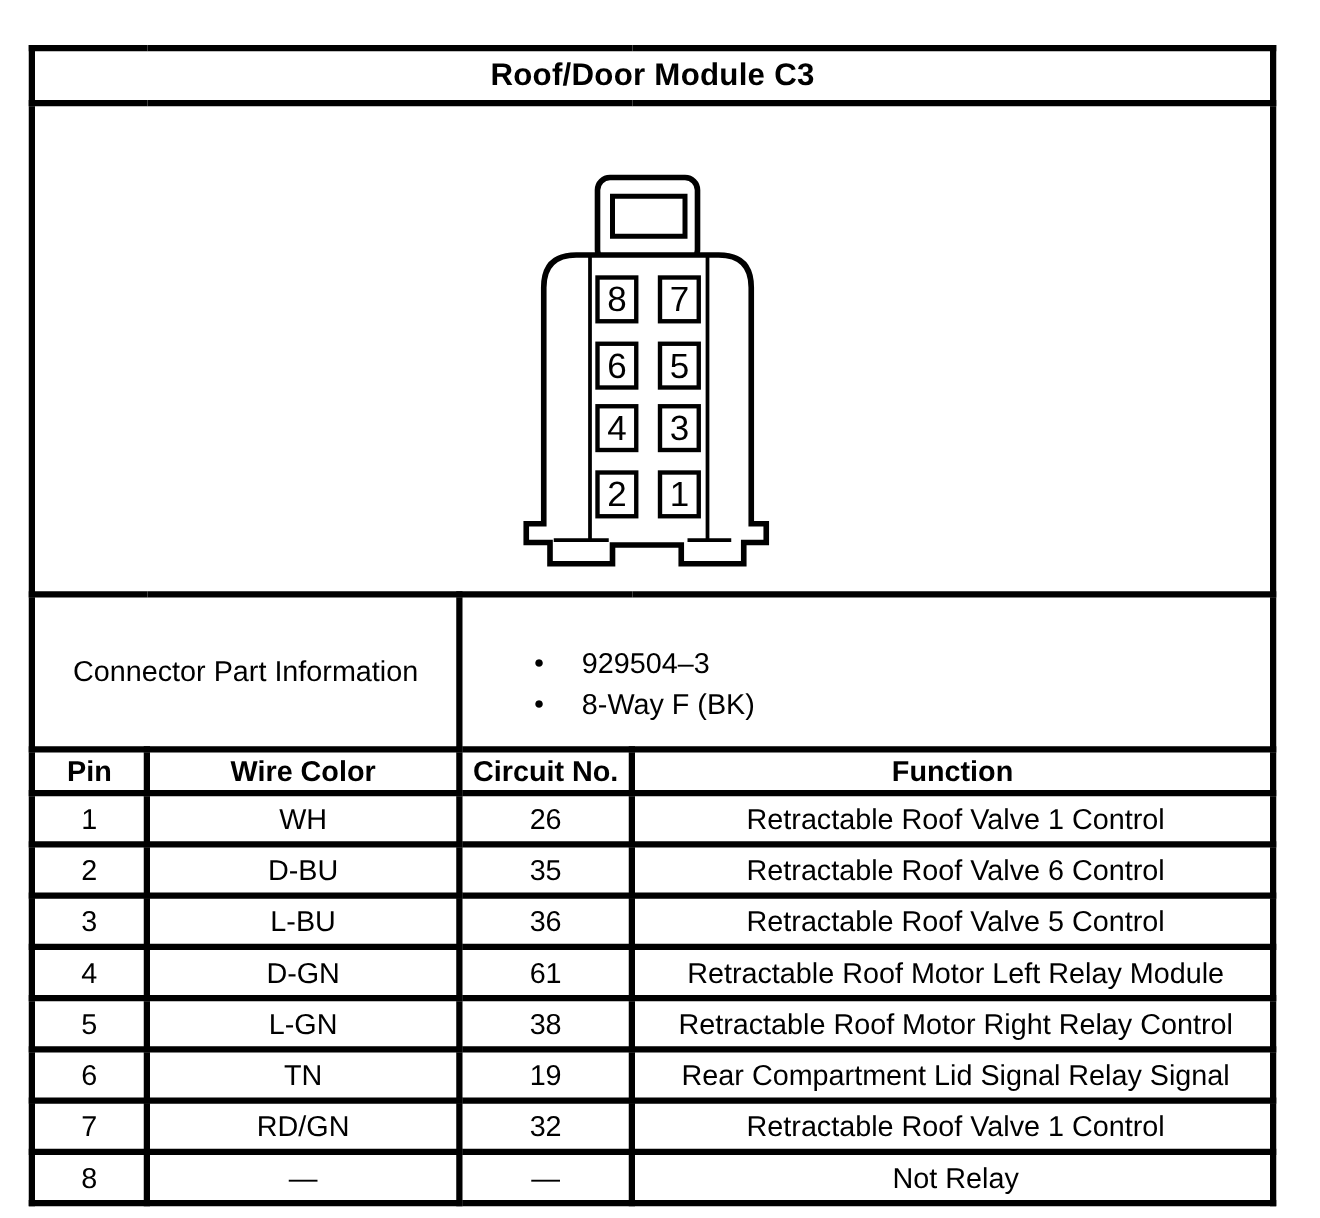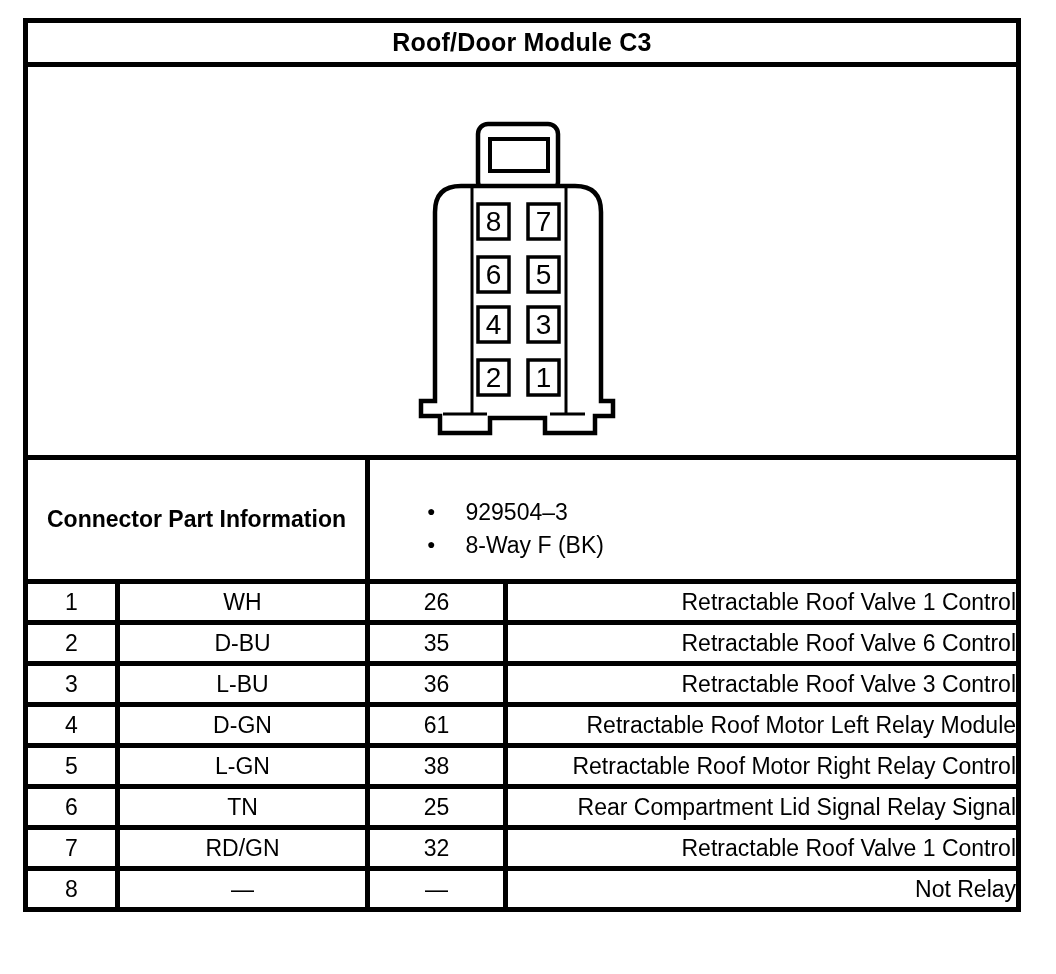--- a/index.html
+++ b/index.html
@@ -5,21 +5,21 @@
   * { margin: 0; padding: 0; box-sizing: border-box; }
   html, body { background: #ffffff; }
   body {
     width: 1056px; height: 974px;
     position: relative;
     font-family: "Liberation Sans", sans-serif;
     color: #000000;
   }
   table.sheet {
     position: absolute;
-    left: 23px; top: 18px;
+    left: 23px; top: 36px;
     width: 993px;
     border-collapse: collapse;
     table-layout: fixed;
     background: #ffffff;
   }
   table.sheet th, table.sheet td {
     border: 5px solid #000000;
     vertical-align: middle;
     overflow: hidden;
   }
@@ -29,21 +29,21 @@
     font-size: 25px;
     font-weight: bold;
     letter-spacing: 0.2px;
   }
   .diagram-cell { height: 393px; padding: 0; }
   .diagram-cell svg { display: block; }
   .partinfo-label-cell {
     height: 124px;
     text-align: center;
     font-size: 23px;
-    font-weight: bold;
+    font-weight: normal;
     padding: 0 8px;
   }
   .partinfo-items-cell { vertical-align: top; padding-top: 18px; }
   .pi-item {
     display: flex;
     align-items: center;
     padding-left: 57px;
     height: 33px;
     font-size: 23px;
   }
@@ -56,21 +56,21 @@
   th.col-header {
     height: 35px;
     font-size: 23px;
     font-weight: bold;
     text-align: center;
     padding: 0 2px;
     white-space: nowrap;
   }
   tr.data-row td { height: 41px; font-size: 23px; }
   td.c-center { text-align: center; }
-  td.c-func { text-align: right; padding-left: 5px; white-space: nowrap; }
+  td.c-func { text-align: center; padding-left: 5px; white-space: nowrap; }
   .pin-num-text {
     font-family: "Liberation Sans", sans-serif;
     font-size: 28px;
   }
 </style>
 </head>
 <body>
 
 <table class="sheet">
   <colgroup>
@@ -131,55 +131,61 @@
         <span class="pi-bullet">●</span>
         <span>929504–3</span>
       </div>
       <div class="pi-item">
         <span class="pi-bullet">●</span>
         <span>8-Way F (BK)</span>
       </div>
     </td>
   </tr>
 
+  <tr>
+    <th class="col-header">Pin</th>
+    <th class="col-header">Wire Color</th>
+    <th class="col-header">Circuit No.</th>
+    <th class="col-header">Function</th>
+  </tr>
 
   <tr class="data-row">
     <td class="c-center">1</td>
     <td class="c-center">WH</td>
     <td class="c-center">26</td>
     <td class="c-func">Retractable Roof Valve 1 Control</td>
   </tr>
   <tr class="data-row">
     <td class="c-center">2</td>
     <td class="c-center">D-BU</td>
     <td class="c-center">35</td>
     <td class="c-func">Retractable Roof Valve 6 Control</td>
   </tr>
   <tr class="data-row">
     <td class="c-center">3</td>
     <td class="c-center">L-BU</td>
     <td class="c-center">36</td>
-    <td class="c-func">Retractable Roof Valve 3 Control</td>
+    <td class="c-func">Retractable Roof Valve 5 Control</td>
   </tr>
   <tr class="data-row">
     <td class="c-center">4</td>
     <td class="c-center">D-GN</td>
     <td class="c-center">61</td>
     <td class="c-func">Retractable Roof Motor Left Relay Module</td>
   </tr>
   <tr class="data-row">
     <td class="c-center">5</td>
     <td class="c-center">L-GN</td>
     <td class="c-center">38</td>
     <td class="c-func">Retractable Roof Motor Right Relay Control</td>
   </tr>
   <tr class="data-row">
     <td class="c-center">6</td>
     <td class="c-center">TN</td>
-    <td class="c-center">25</td>
+    <td class="c-center">19</td>
     <td class="c-func">Rear Compartment Lid Signal Relay Signal</td>
   </tr>
   <tr class="data-row">
     <td class="c-center">7</td>
     <td class="c-center">RD/GN</td>
     <td class="c-center">32</td>
     <td class="c-func">Retractable Roof Valve 1 Control</td>
   </tr>
   <tr class="data-row">
     <td class="c-center">8</td>

